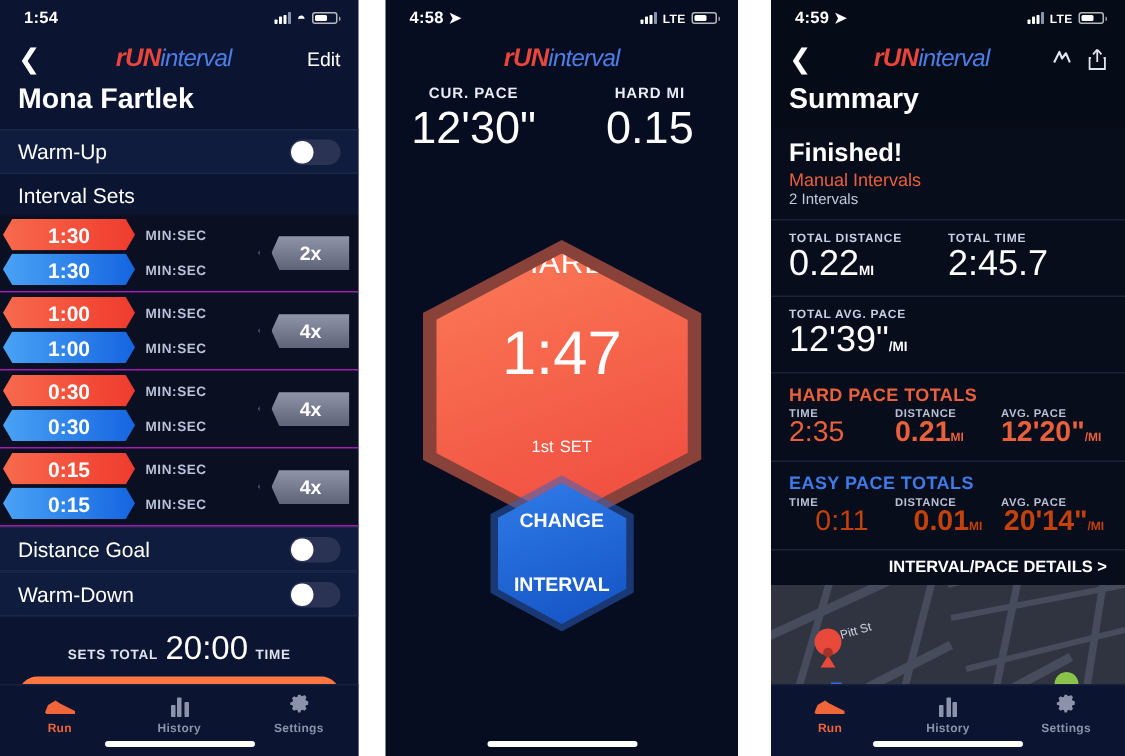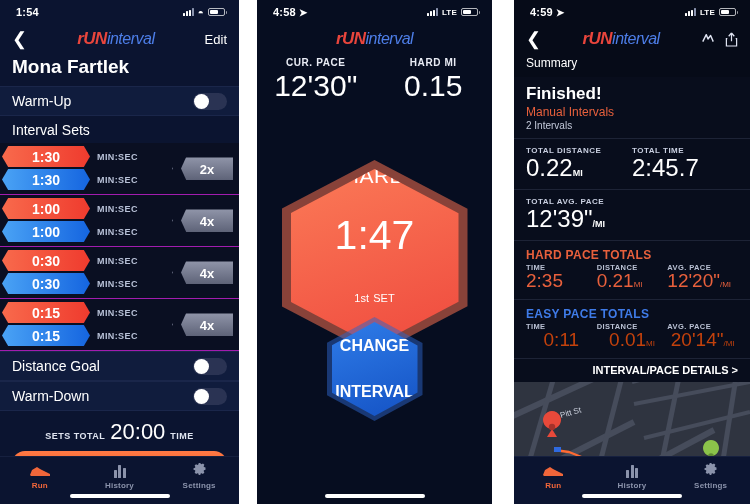--- a/index.html
+++ b/index.html
@@ -168,44 +168,44 @@
   .hex-main .h-set { font-size:15px; font-weight:400; margin-top:2px;}
   .hex-main .h-set span { font-size:11px;}
   .hex-main .h-tap { font-size:10px; margin-top:7px; color:#ffeae4;}
   .hex-blue-out {
     top:200px; width:96px;height:104px; background:#2b63c8; opacity:.5;
   }
   .hex-blue {
     top:205px; width:86px;height:94px;
     background: linear-gradient(160deg,#2f7ce8,#1452c4);
   }
-  .hex-blue div { font-size:16px; font-weight:bold; line-height:1.15; text-align:center;}
+  .hex-blue div { font-size:13px; font-weight:bold; line-height:1.15; text-align:center;}
 
   
-  .p3-title { font-size:12px; font-weight:normal; padding:2px 12px 7px;}
+  .p3-title { font-size:19px; font-weight:bold; padding:2px 12px 7px;}
   .p3-body { background:#080d1c; }
   .p3-sec { padding: 7px 12px 7px; border-bottom:1px solid #1d2336; }
   .fin { font-size:17px; font-weight:bold; }
   .fin-sub { font-size:12px; color:#e8603c; margin-top:1px;}
   .fin-sub2 { font-size:10px; color:#c3c9da; margin-top:1px;}
   .kv-row { display:flex; }
   .kv { flex:1; }
   .kv .k { font-size:8px; font-weight:bold; letter-spacing:.5px; color:#c9cfe0;}
   .kv .v { font-size:24px; font-weight:300; color:#fff; margin-top:-1px;}
   .kv .v span { font-size:9px; font-weight:bold; vertical-align:baseline;}
   .grp-title { font-size:12px; font-weight:bold; letter-spacing:.3px; }
   .grp-hard .grp-title { color:#e8603c; }
   .grp-easy .grp-title { color:#3f7be8; }
   .grp-row { display:flex; margin-top:1px;}
   .grp-col { flex:1; }
   .grp-col .k { font-size:7.5px; font-weight:bold; letter-spacing:.4px; color:#b9c0d3;}
   .grp-hard .grp-col .v { color:#e8603c; }
   .grp-easy .grp-col .v { color:#c2410c;text-align:center; }
   .grp-col .v { font-size:19px; font-weight:400; margin-top:-2px;}
-  .grp-col .v span { font-size:8px; font-weight:normal;}
+  .grp-col .v span { font-size:8px; font-weight:bold;}
   .details { text-align:right; font-size:11px; font-weight:bold; padding:5px 12px 6px; color:#fff;}
   .map { position:relative; height:100px; background:#2d3340; overflow:hidden;}
   .map svg { display:block; }
   .p3-head-icons svg { display:block; }
 </style>
 </head>
 <body>
 
 <div class="strip">
 

